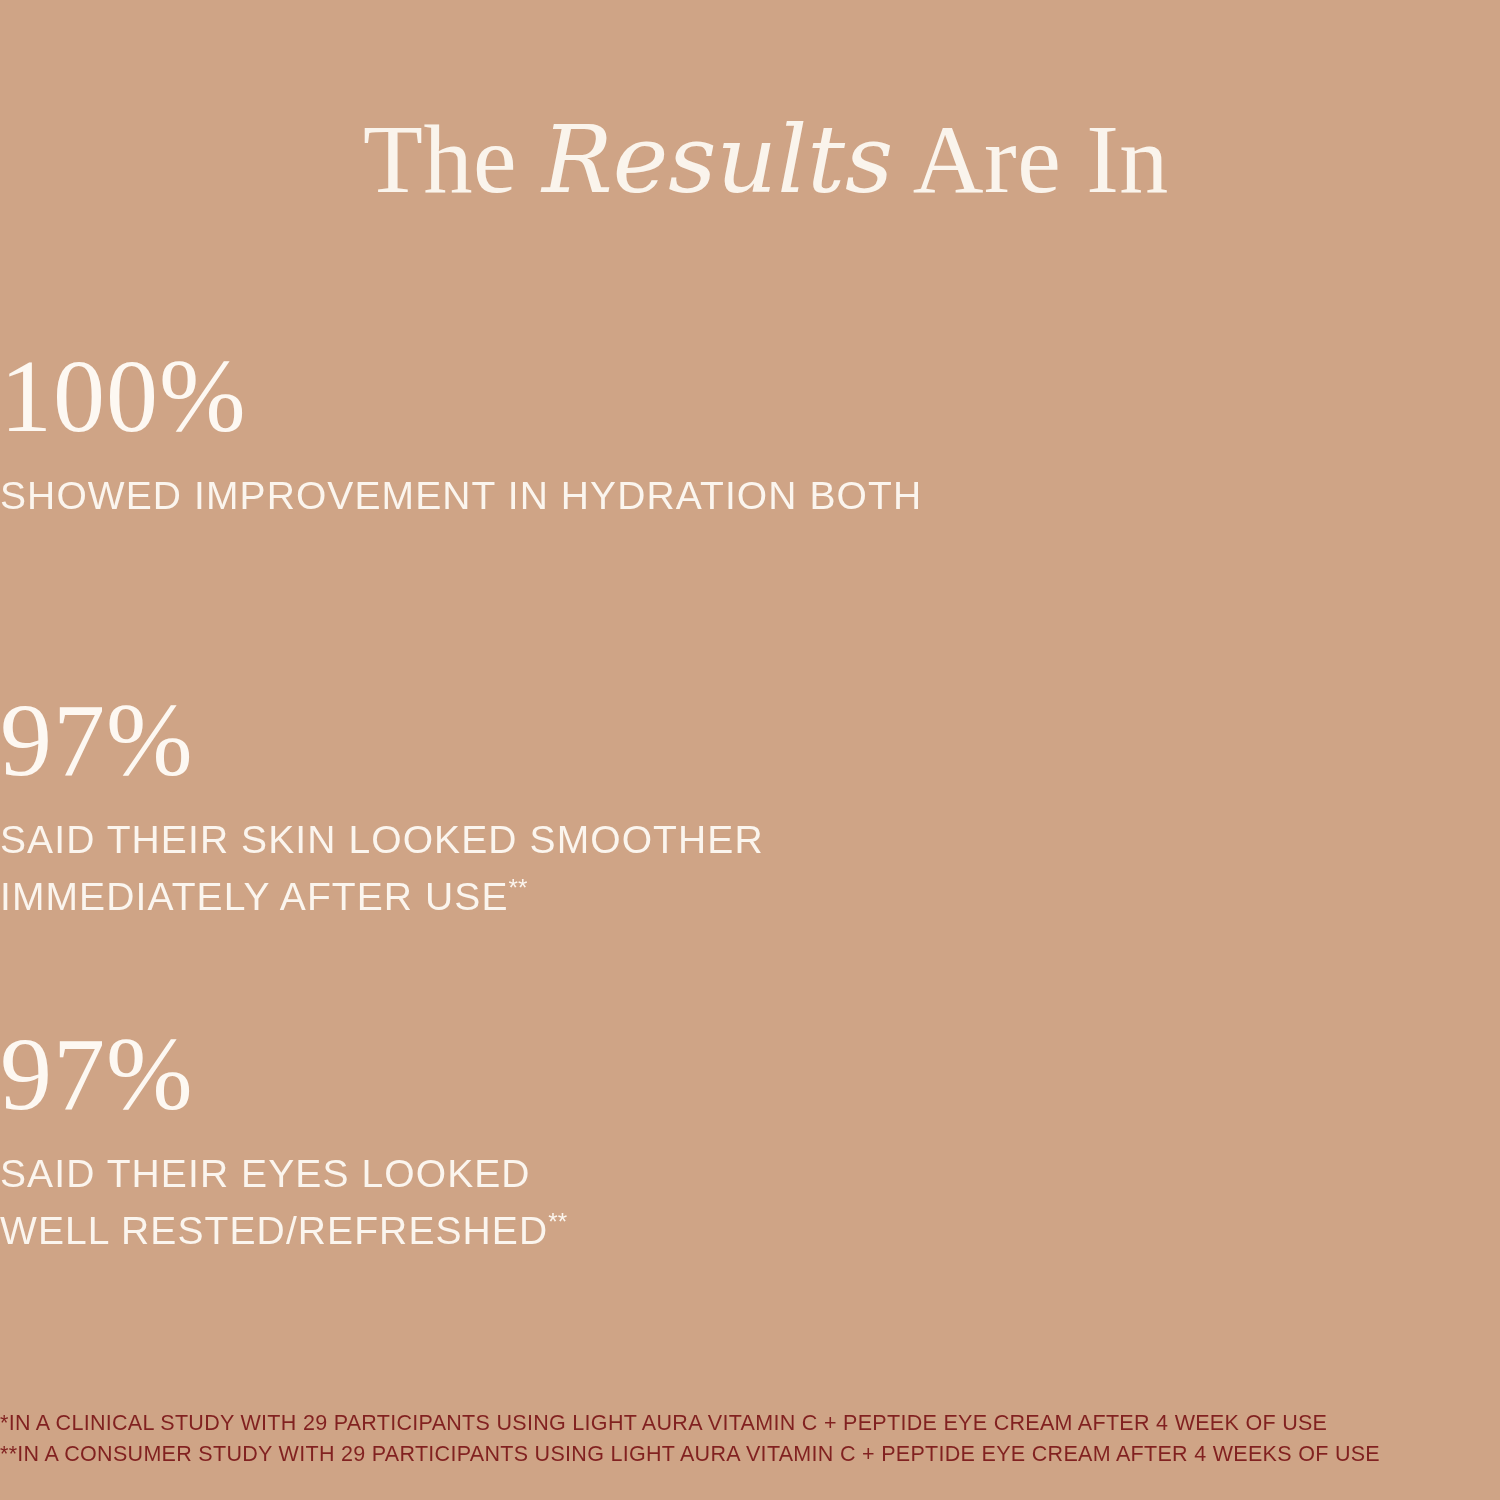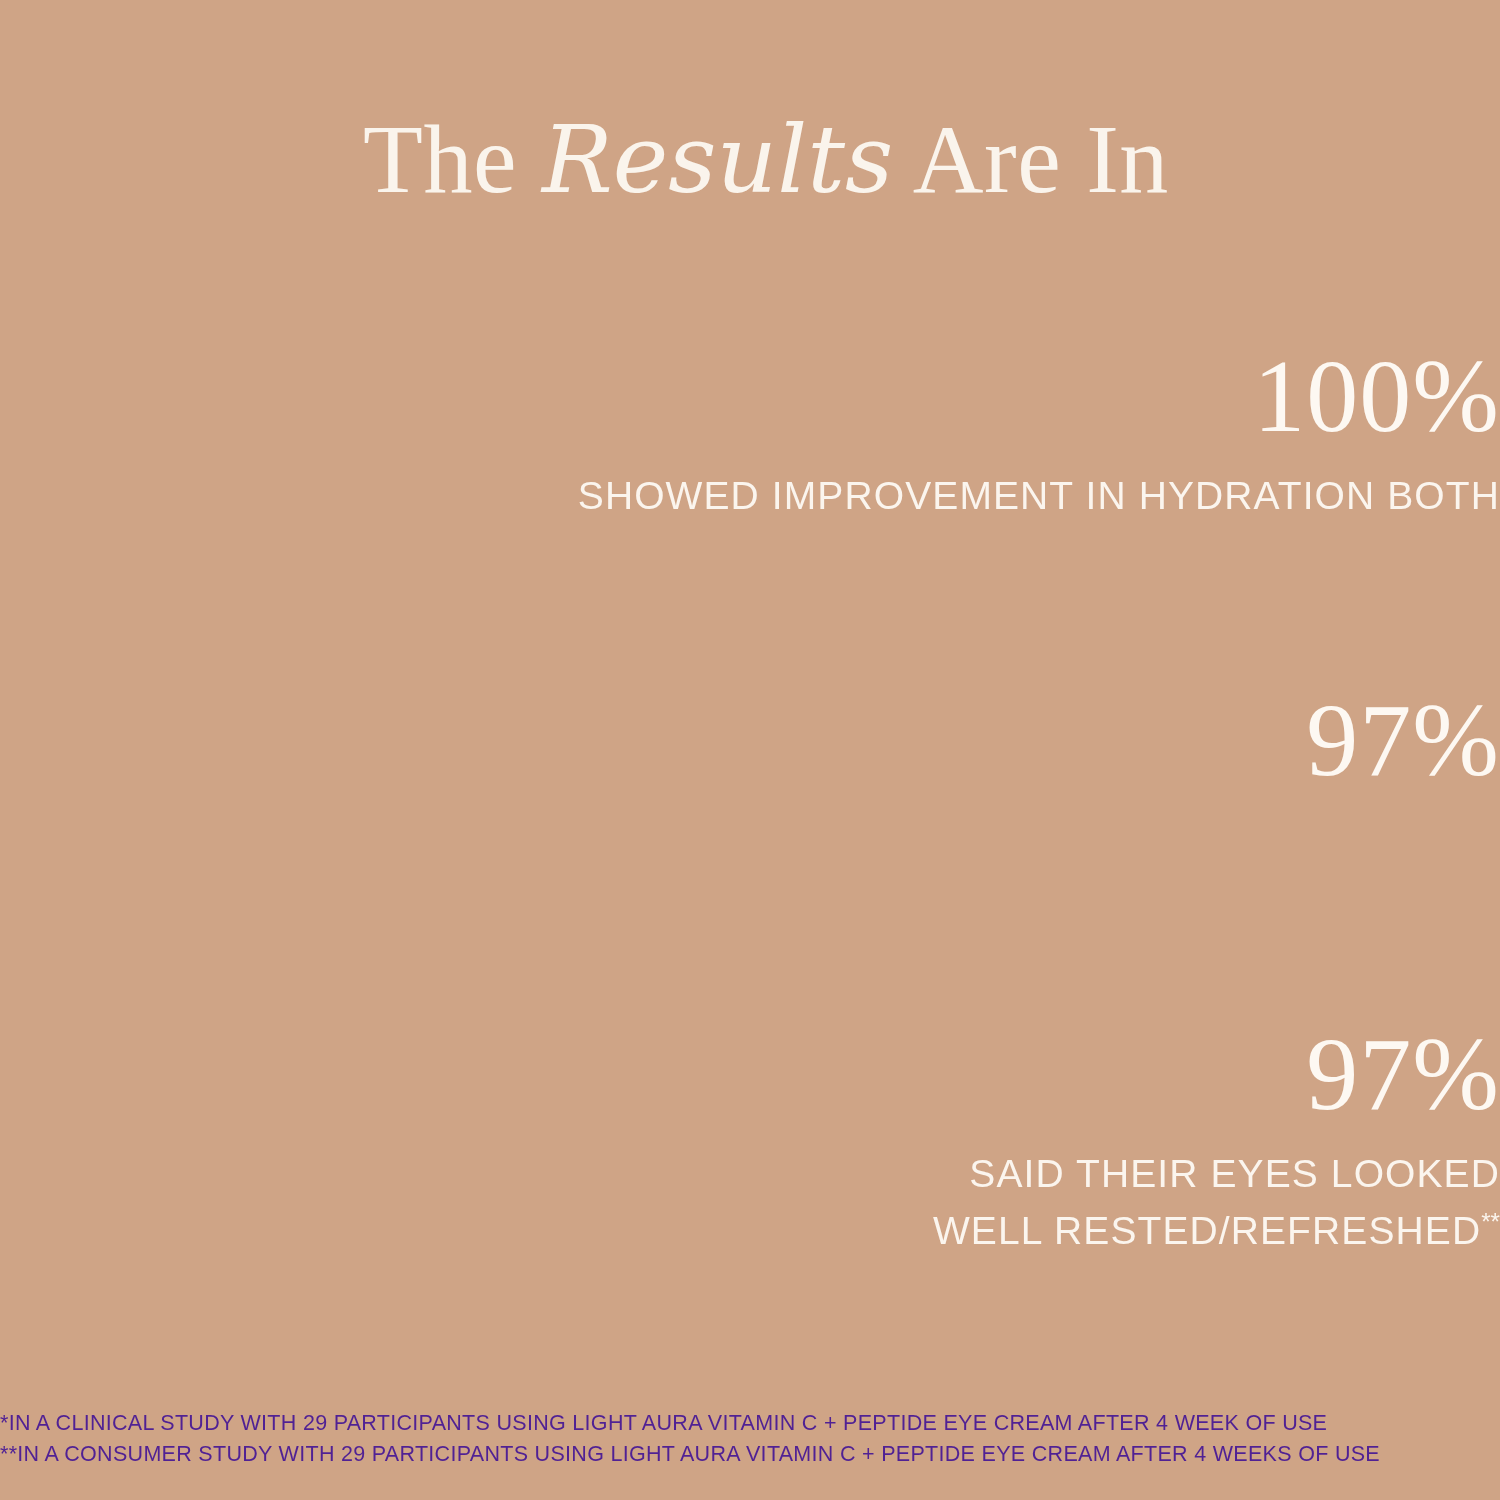--- a/index.html
+++ b/index.html
@@ -46,21 +46,21 @@
     font-family: "DejaVu Serif", "Liberation Serif", serif;
     font-size: 94px;
     letter-spacing: 0px;
   }
 
   
   .stat-block {
     position: absolute;
     left: 0;
     width: 1500px;
-    text-align: right;
+    text-align: left;
   }
 
   .stat-value {
     color: #fdf8f2;
     font-family: "Liberation Serif", "DejaVu Serif", serif;
     font-size: 104px;
     line-height: 1;
     letter-spacing: 1px;
   }
 
@@ -89,21 +89,21 @@
   #stat-2 { top: 688px; }
   #stat-3 { top: 1022px; }
 
   
   .footnotes {
     position: absolute;
     left: 0;
     top: 1408px;
     width: 1296px;
     text-align: center;
-    color: #4c1d95;
+    color: #7f1d1d;
     font-family: "Liberation Sans", sans-serif;
     font-size: 21.5px;
     line-height: 1.42;
     letter-spacing: 0.3px;
     text-transform: uppercase;
     opacity: 0.97;
   }
   .footnotes .fn-line {
     display: block;
     white-space: nowrap;
@@ -120,20 +120,24 @@
 
   <div class="stat-block" id="stat-1">
     <div class="stat-value">100%</div>
     <div class="stat-desc">
       <span class="line">SHOWED IMPROVEMENT IN HYDRATION BOTH</span>
     </div>
   </div>
 
   <div class="stat-block" id="stat-2">
     <div class="stat-value">97%</div>
+    <div class="stat-desc">
+      <span class="line">SAID THEIR SKIN LOOKED SMOOTHER</span>
+      <span class="line"><span>IMMEDIATELY AFTER USE</span><sup>**</sup></span>
+    </div>
   </div>
 
   <div class="stat-block" id="stat-3">
     <div class="stat-value">97%</div>
     <div class="stat-desc">
       <span class="line">SAID THEIR EYES LOOKED</span>
       <span class="line"><span>WELL RESTED/REFRESHED</span><sup>**</sup></span>
     </div>
   </div>
 

